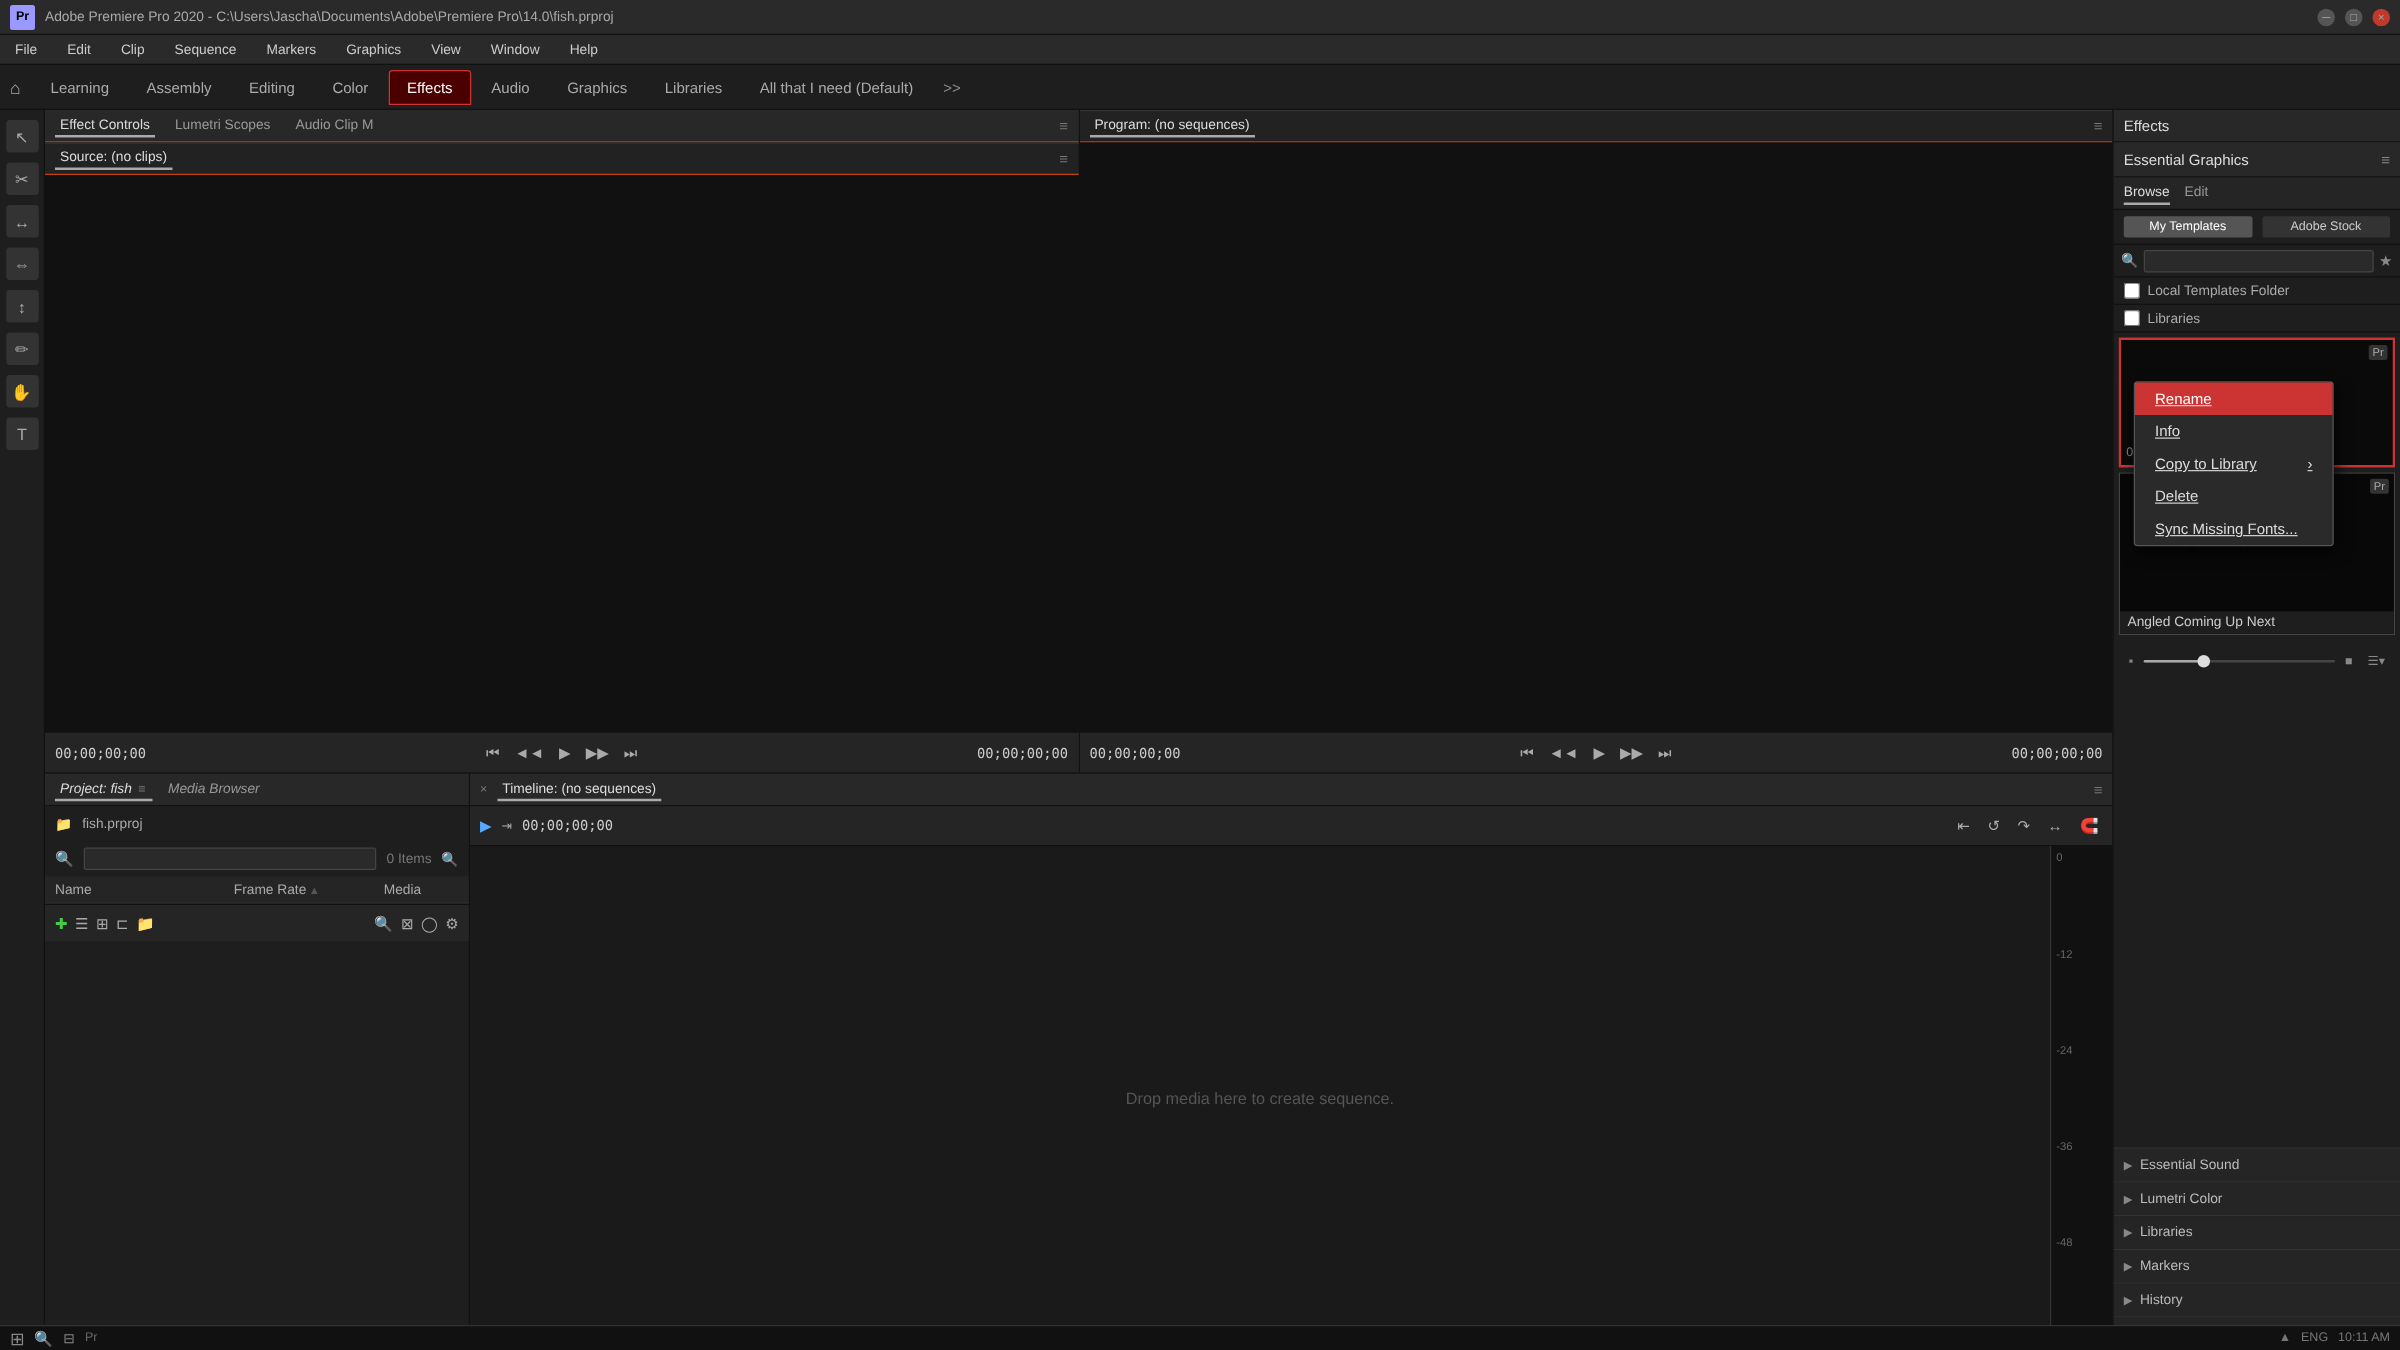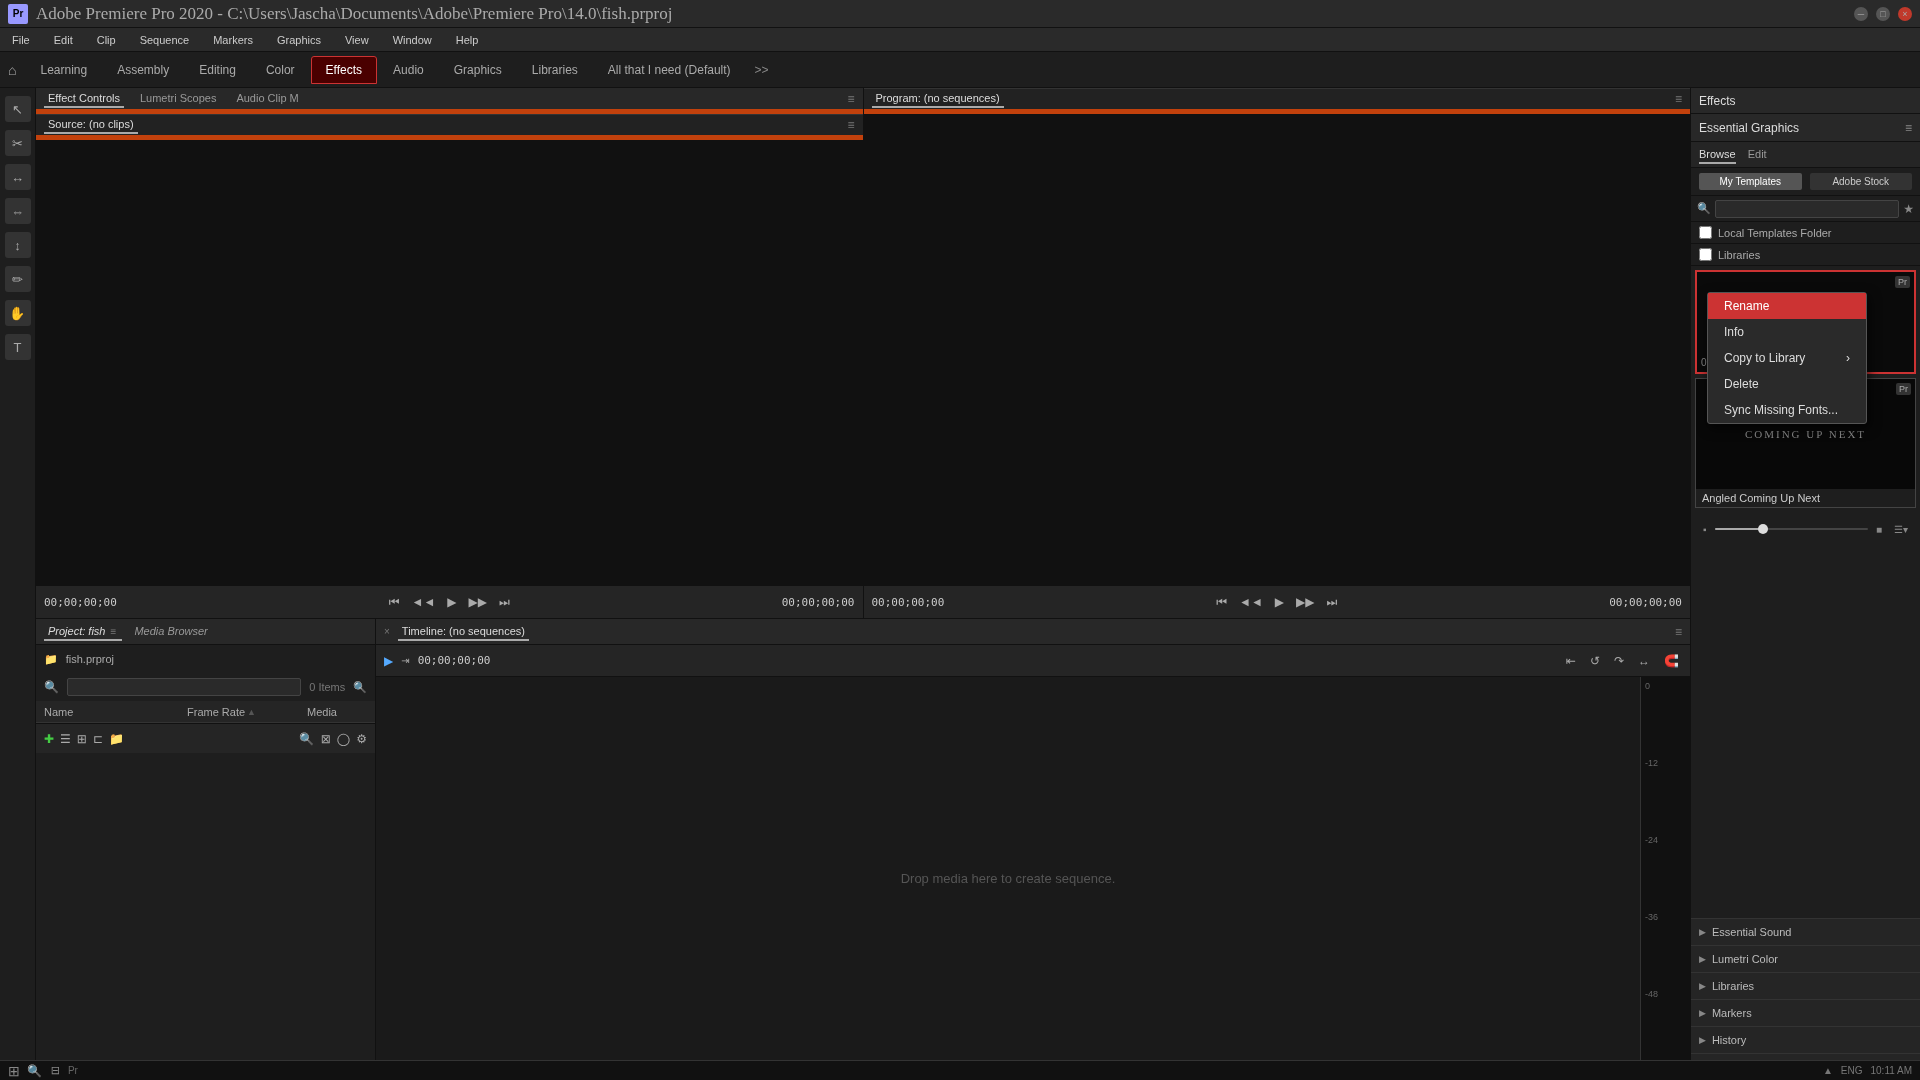--- a/index.html
+++ b/index.html
@@ -29,21 +29,21 @@
       align-items: center;
       gap: 8px;
     }
     #titlebar .app-icon {
       width: 20px; height: 20px;
       background: #9999ff;
       border-radius: 2px;
       display: flex; align-items: center; justify-content: center;
       font-size: 10px; color: #000; font-weight: bold;
     }
-    #titlebar .title-text { color: #aaa; font-size: 17px; font-family: Liberation Serif, serif; }
+    #titlebar .title-text { color: #aaa; font-size: 11px; }
     #titlebar .window-controls { display: flex; gap: 8px; }
     #titlebar .win-btn {
       width: 14px; height: 14px;
       background: #555; border-radius: 50%;
       cursor: pointer; display: flex; align-items: center; justify-content: center;
       font-size: 9px; color: #aaa;
     }
 
     
     #menubar {
@@ -135,21 +135,21 @@
       flex-direction: column;
     }
 
     
     .panel-tabs-row {
       background: #282828;
       height: 26px;
       display: flex;
       align-items: center;
       padding: 0 8px;
-      border-bottom: 5px solid #c2410c;
+      border-bottom: 1px solid #c2410c;
       gap: 12px;
     }
     .panel-tab {
       color: #999;
       font-size: 11px;
       cursor: pointer;
       padding: 2px 4px;
       border-bottom: 2px solid transparent;
     }
     .panel-tab.active {
@@ -820,21 +820,21 @@
       </div>
 
       <div class="template-grid">
 
         <div class="template-item selected">
           <div class="template-thumb">
             <span class="template-icon">Pr</span>
             <span class="template-thumb-label">0S</span>
           </div>
 
-          <div class="context-menu" style="top: 20px; left: 10px;">
+          <div class="context-menu" style="top: 33px; left: 10px; text-decoration: underline;">
             <div class="context-menu-item highlighted">Rename</div>
             <div class="context-menu-item">Info</div>
             <div class="context-menu-item">
               <span>Copy to Library</span>
               <span>›</span>
             </div>
             <div class="context-menu-item">Delete</div>
             <div class="context-menu-item">Sync Missing Fonts...</div>
           </div>
         </div>

